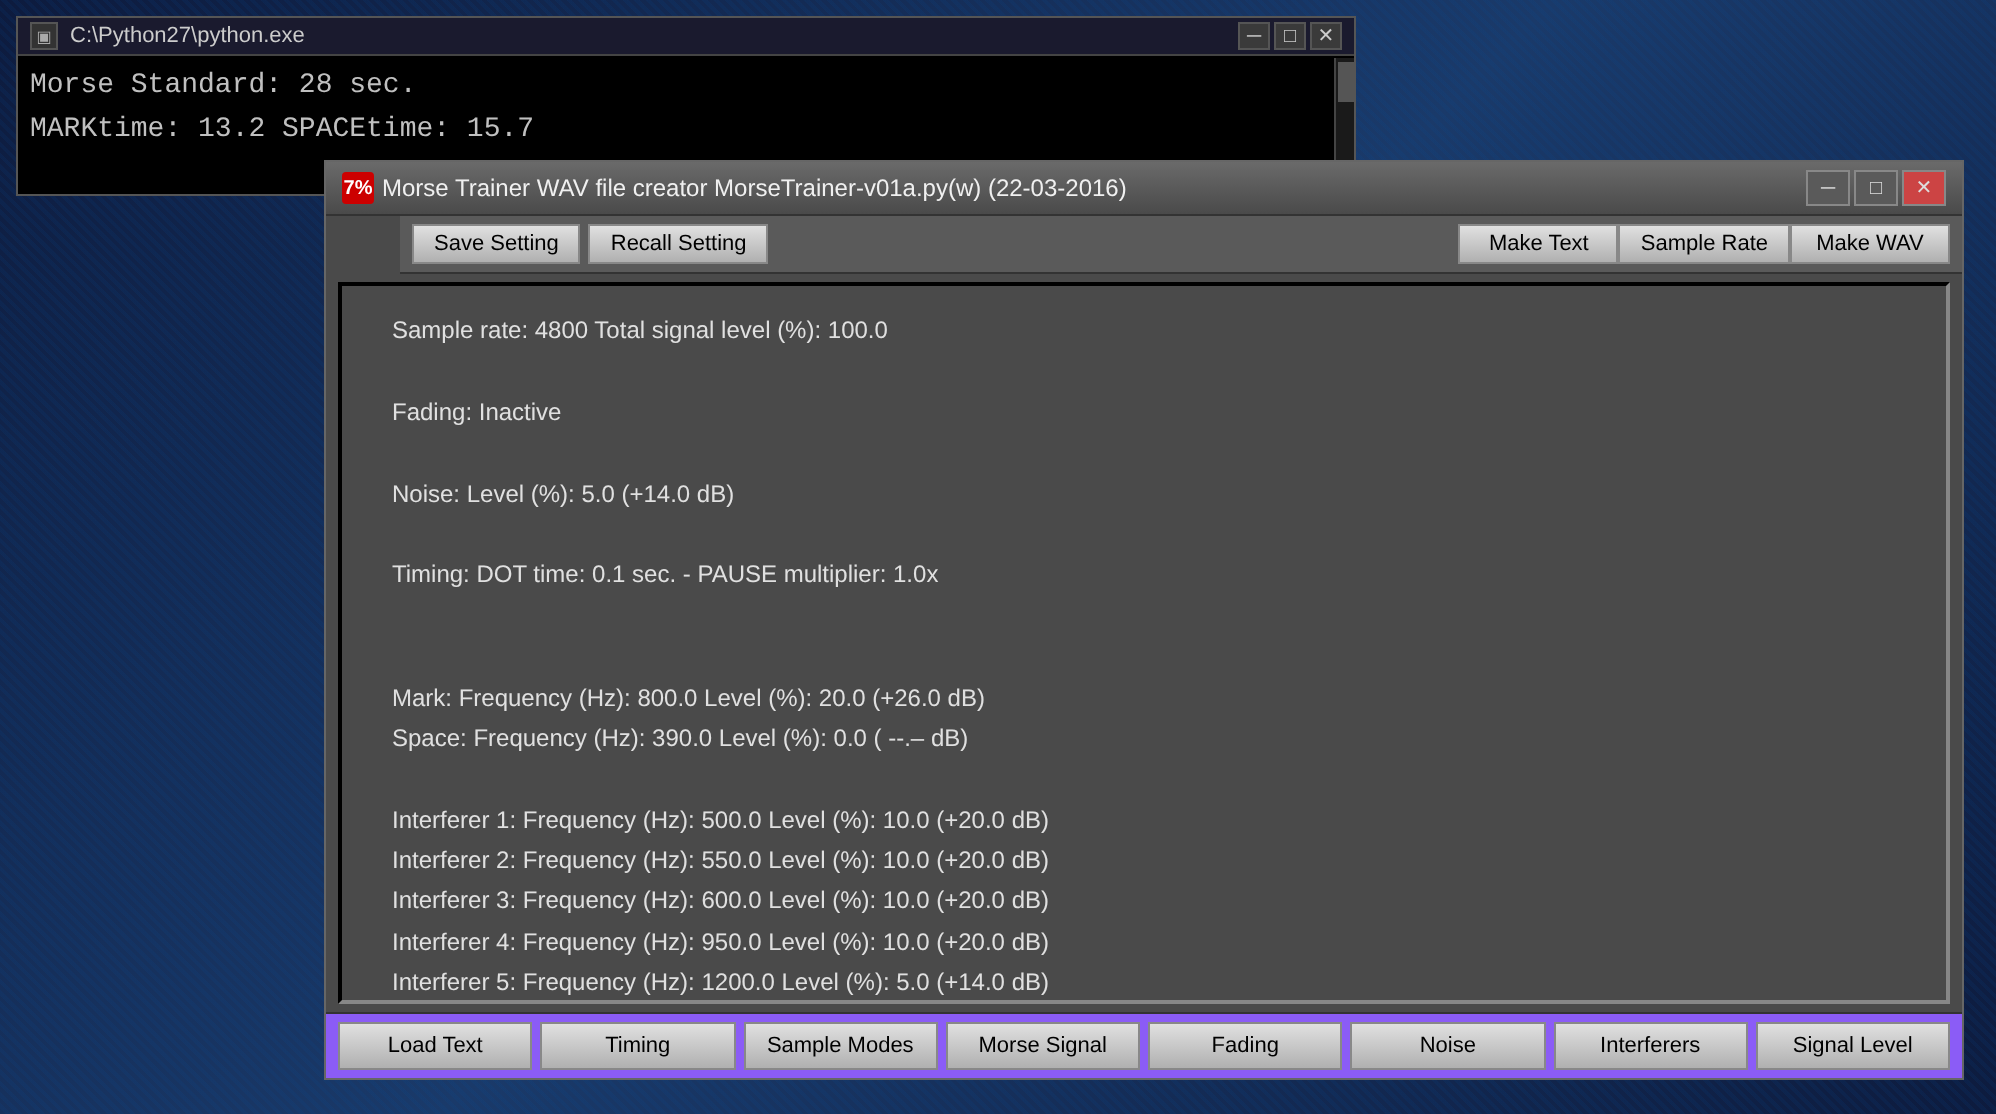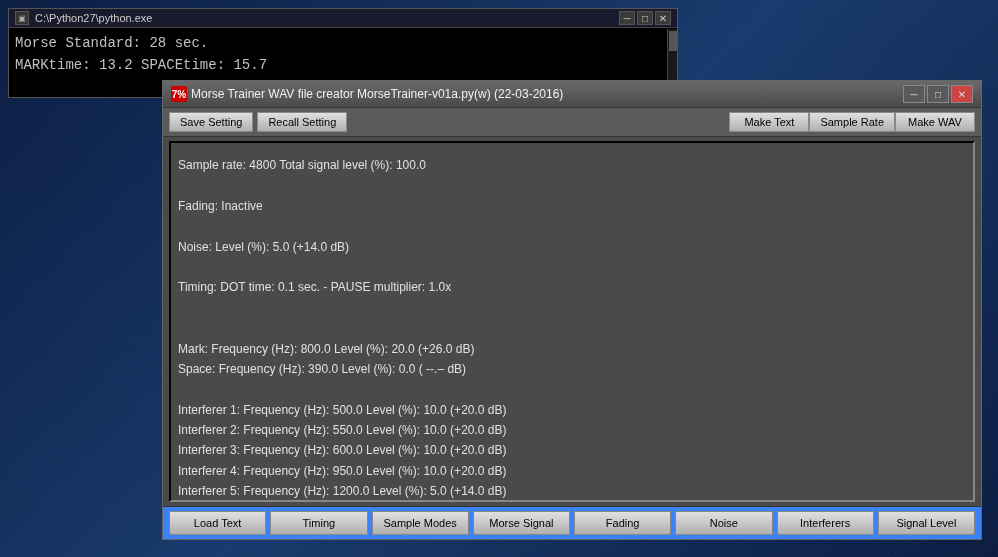--- a/index.html
+++ b/index.html
@@ -161,20 +161,21 @@
     .win-ctrl.close { background: #c44; }
 
     
     .app-toolbar {
       background: #5a5a5a;
       padding: 4px 6px;
       display: flex;
       align-items: center;
       justify-content: space-between;
       border-bottom: 1px solid #333;
+      margin-left: 37px;
     }
     .toolbar-left {
       display: flex;
       gap: 4px;
     }
     .toolbar-right {
       display: flex;
       gap: 0;
     }
     .toolbar-btn {
@@ -184,33 +185,33 @@
       font-size: 11px;
       padding: 3px 10px;
       cursor: pointer;
       min-width: 80px;
       text-align: center;
     }
 
     
     .info-panel {
       background: #4a4a4a;
-      padding: 12px 7px;
+      padding: 12px 25px;
       flex: 1;
       overflow: hidden;
       color: #e0e0e0;
       font-size: 12px;
       line-height: 1.7;
       border: 2px inset #333;
       margin: 4px 6px;
     }
 
     
     .bottom-bar {
-      background: #3b82f6;
+      background: #8b5cf6;
       padding: 4px 6px;
       display: flex;
       gap: 4px;
       border-top: 1px solid #333;
     }
     .bottom-btn {
       background: linear-gradient(180deg, #e0e0e0 0%, #b0b0b0 100%);
       border: 1px solid #888;
       color: #000;
       font-size: 11px;

